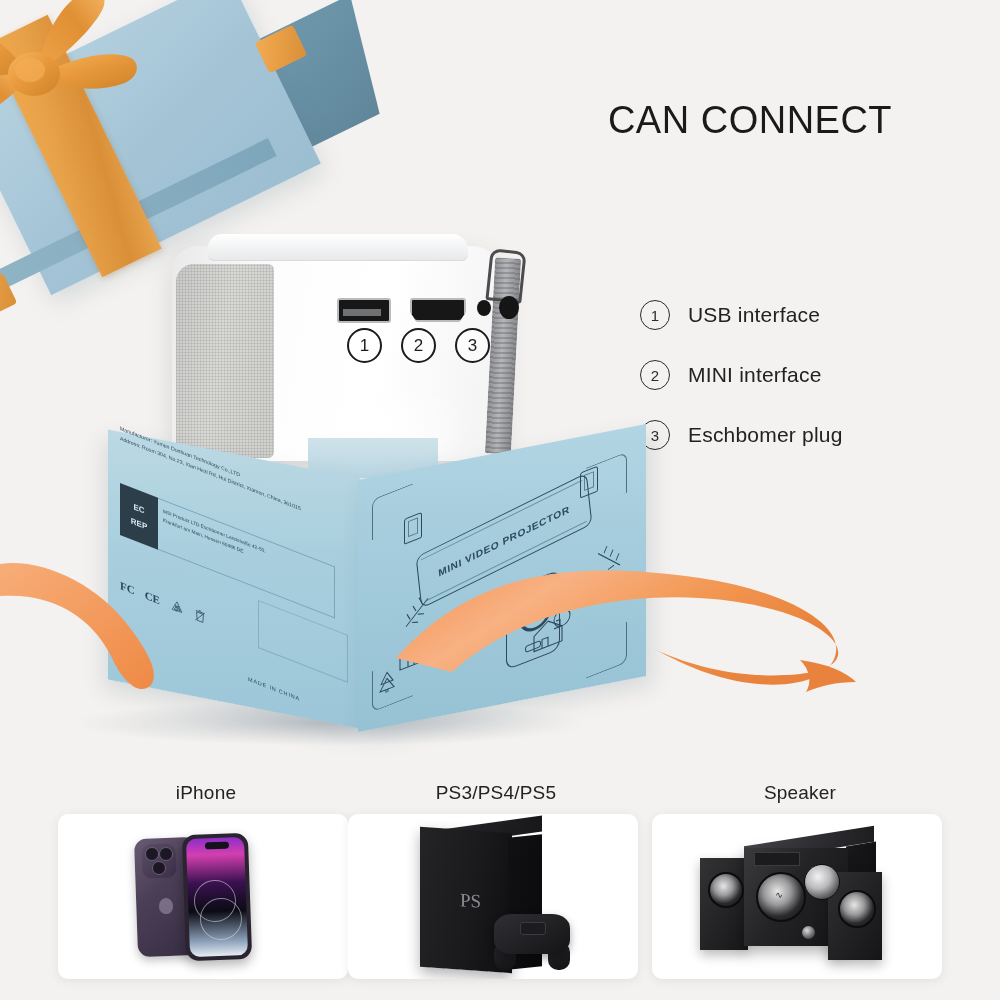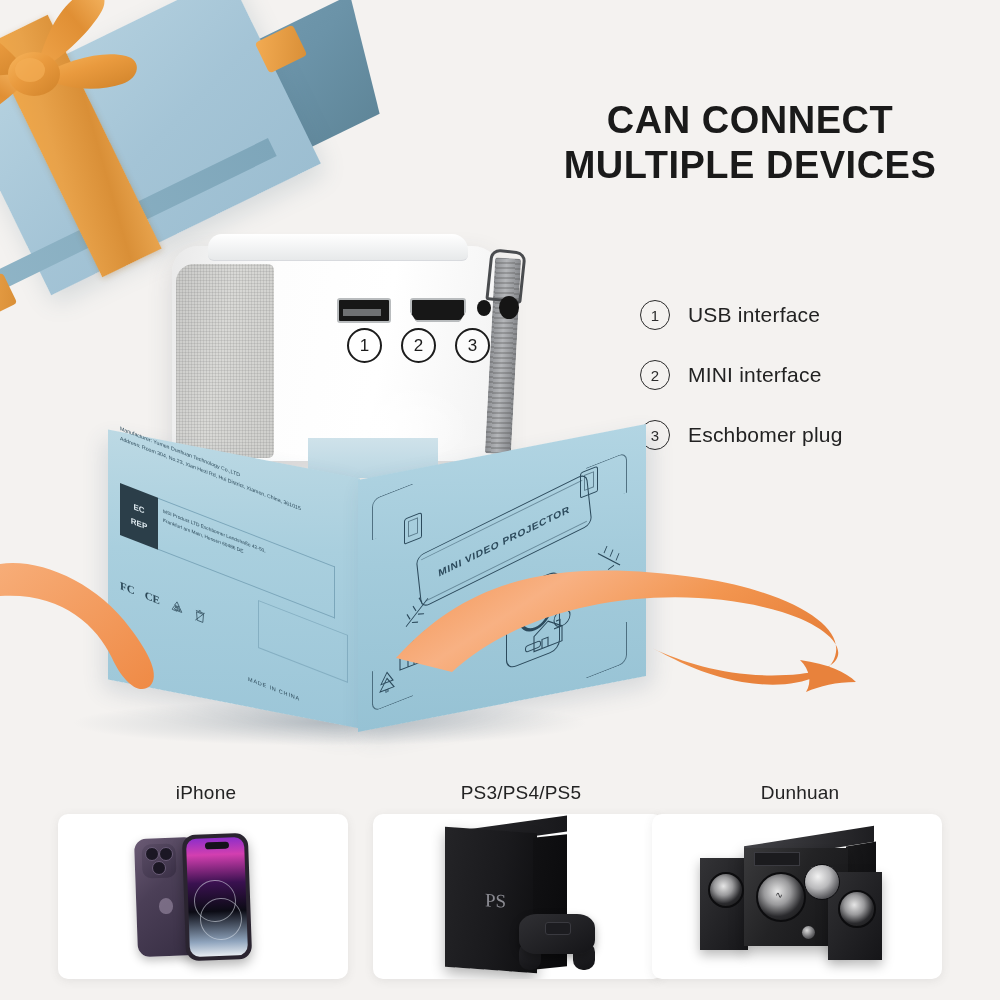--- a/index.html
+++ b/index.html
@@ -8,21 +8,21 @@
     background:#f4f2f0;
     font-family:"Liberation Sans", sans-serif;
     position:relative;
   }
   #stage{position:absolute;inset:0;background:#f4f2f0;}
 
   
   .heading{
     position:absolute;left:520px;top:98px;width:460px;
     text-align:center;color:#1a1a1a;
-    font-size:38px;font-weight:bold;line-height:1.18;
+    font-size:38px;font-weight:normal;line-height:1.18;
     letter-spacing:0.5px;
   }
   .heading .l2{display:block;}
 
   
   .legend{position:absolute;left:640px;top:300px;width:330px;}
   .legend-row{display:flex;align-items:center;margin-bottom:30px;}
   .legend-circle{
     width:28px;height:28px;border:1.6px solid #2b2b2b;border-radius:50%;
     display:flex;align-items:center;justify-content:center;
@@ -241,21 +241,21 @@
   .cf-tr{border-left:none;border-bottom:none;border-radius:0 8px 0 0;}
   .cf-bl{border-right:none;border-top:none;border-radius:0 0 0 8px;}
   .cf-br{border-left:none;border-top:none;border-radius:0 0 8px 0;}
 
   
   .ribbon-svg{position:absolute;left:0;top:540px;width:1000px;height:180px;}
 
   
   .tiles{position:absolute;left:0;top:782px;width:1000px;height:218px;}
   .tile-col{position:absolute;width:296px;}
-  .tc1{left:58px;} .tc2{left:373px;} .tc3{left:652px;}
+  .tc1{left:58px;} .tc2{left:348px;} .tc3{left:652px;}
   .tile-label{
     text-align:center;font-size:19px;color:#232323;margin-bottom:10px;
     letter-spacing:.2px;
   }
   .tile-card{
     width:290px;height:165px;background:#ffffff;border-radius:10px;
     box-shadow:0 2px 10px rgba(80,80,80,.10);
     position:relative;overflow:hidden;
   }
 
@@ -381,21 +381,20 @@
     color:#1b1b1e;font-size:9px;line-height:10px;text-align:center;
   }
 </style>
 </head>
 <body>
 
 <div id="stage">
 
   <div class="heading">
     <span>CAN CONNECT</span>
-    <span class="l2">MULTIPLE DEVICES</span>
   </div>
 
   <div class="legend">
     <div class="legend-row">
       <div class="legend-circle">1</div>
       <div class="legend-label">USB interface</div>
     </div>
     <div class="legend-row">
       <div class="legend-circle">2</div>
       <div class="legend-label">MINI interface</div>
@@ -572,21 +571,21 @@
         <div class="ps-body"></div>
         <div class="ps-body2"></div>
         <div class="ps-logo">PS</div>
         <div class="ps-grip psg1"></div>
         <div class="ps-grip psg2"></div>
         <div class="ps-pad"></div>
       </div>
     </div>
 
     <div class="tile-col tc3">
-      <div class="tile-label">Dunhuan</div>
+      <div class="tile-label">Speaker</div>
       <div class="tile-card">
         <div class="sp-subtop"></div>
         <div class="sp-subside"></div>
         <div class="sp-l"></div>
         <div class="sp-sub"></div>
         <div class="sp-r"></div>
         <div class="sp-panel"></div>
         <div class="cone cone-l"></div>
         <div class="cone cone-mid"></div>
         <div class="cone-wave">∿</div>

